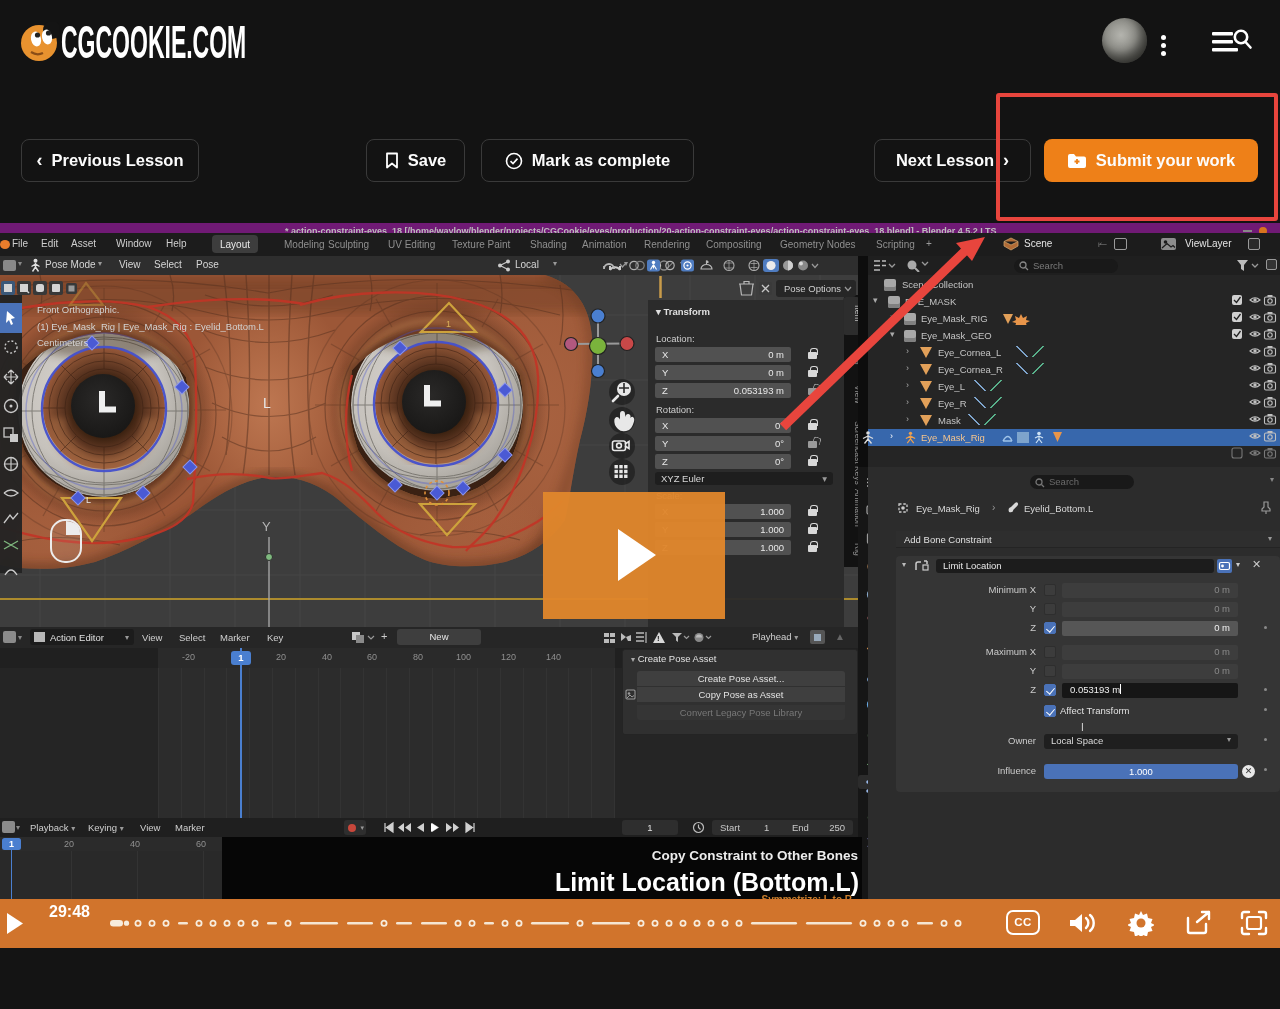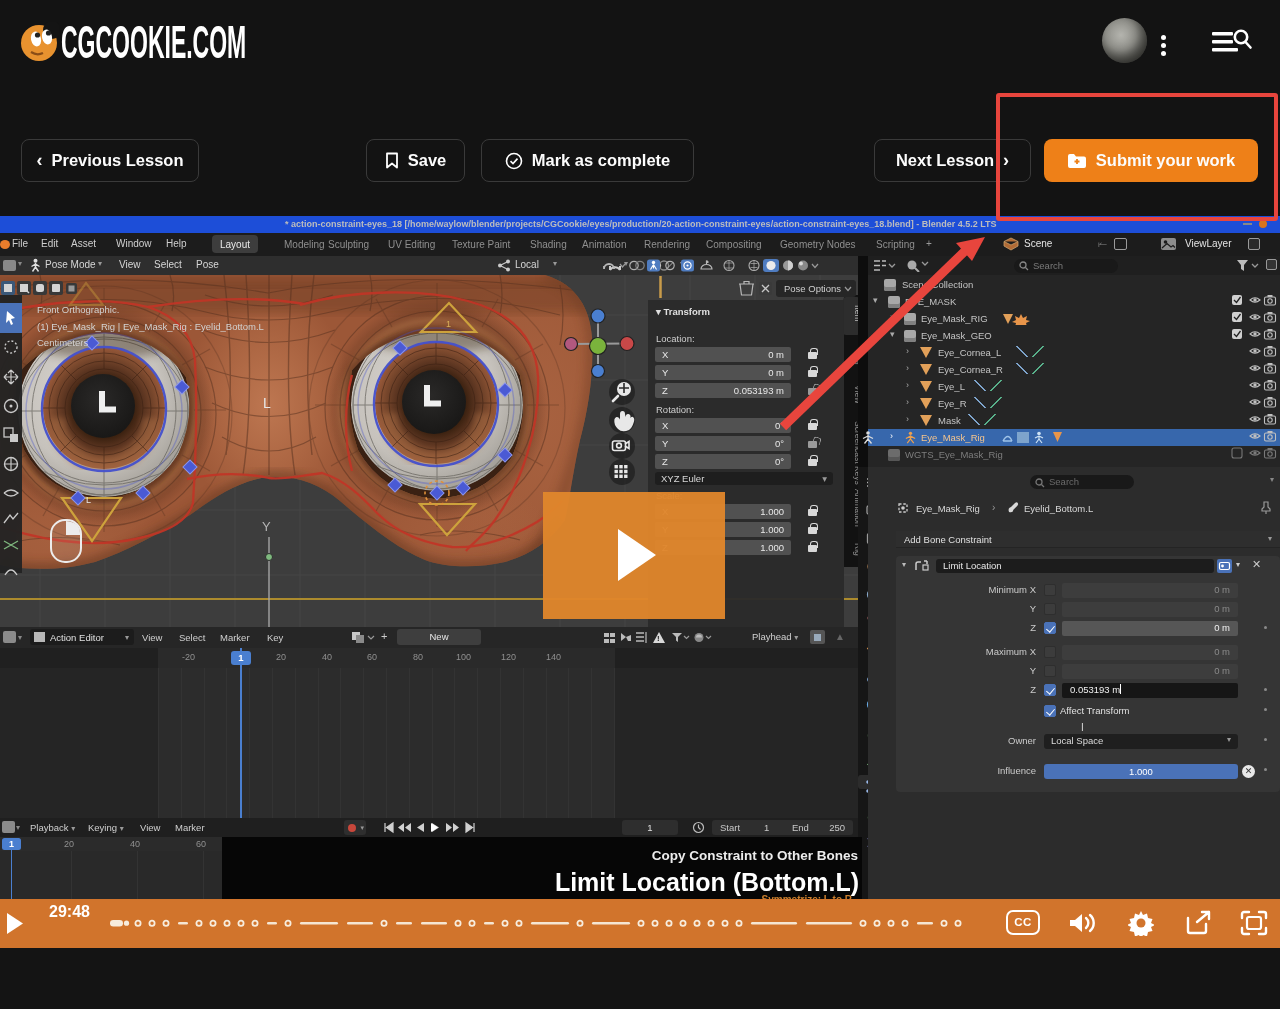--- a/index.html
+++ b/index.html
@@ -8,21 +8,21 @@
   .abs { position:absolute; }
   #page { position:relative; width:1280px; height:1009px; background:#131313; }
   
   .logo-text { left:61px; top:15px; font-size:46px; font-weight:bold; color:#fff;
     transform:scaleX(0.50); transform-origin:left center; letter-spacing:0px; white-space:nowrap; }
   .btn { position:absolute; top:139px; height:43px; border:1px solid #3a3a3a; border-radius:8px;
     color:#fcfcfc; font-size:16.5px; font-weight:bold; display:flex; align-items:center;
     justify-content:center; gap:9px; background:transparent; }
   .btn-orange { background:#ee8018; border:none; }
   
-  .titlebar { left:0; top:216px; width:1280px; height:17px; background:#1d4ed8; }
+  .titlebar { left:0; top:223px; width:1280px; height:17px; background:#701a75; }
   .menubar { left:0; top:233px; width:1280px; height:23px; background:#1c1c1c; }
   .menu-item { position:absolute; top:5px; font-size:10px; color:#cfcfcf; }
   .tab { position:absolute; top:2px; height:18px; border-radius:4px; font-size:10px;
     color:#8f8f8f; display:flex; align-items:center; padding:8px 8px; }
   .tab.active { background:#3d3d3d; color:#e8e8e8; }
   .vheader { left:0; top:256px; width:866px; height:19px; background:#2e2e2e; }
   .vh-item { position:absolute; top:3px; font-size:10px; color:#d6d6d6; }
   
   .outliner-head { left:868px; top:256px; width:412px; height:19px; background:#1f1f1f; }
   .outliner { left:868px; top:275px; width:412px; height:192px; background:#252525; }
@@ -710,24 +710,20 @@
         </svg>
       <span style="position:absolute;left:53px;color:#f4c48e;">Eye_Mask_Rig</span>
       <svg style="position:absolute;left:133px;top:2px;" width="80" height="13" viewBox="0 0 80 13">
           <path d="M2 10 q 5 -9 9 0 M2 10 h9" stroke="#9fc3e8" stroke-width="1.4" fill="none"></path>
           <rect x="16" y="1" width="12" height="11" fill="#7ea4cc"></rect>
           <circle cx="38" cy="2.5" r="1.8" fill="#cfe3f4"></circle>
           <path d="M38 4.5 v3.5 M38 5 l-4 2 M38 5 l4 2 M38 8 l-3 4 M38 8 l3 4" stroke="#cfe3f4" stroke-width="1.2"></path>
           <path d="M52 1 h9 l-4.5 10 z" fill="#e8954a"></path>
         </svg>
     </div>
-    <div class="olrow" style="top:171px; color:#7d7d7d;">
-        <span class="olbox" style="left:20px; opacity:0.55;"></span>
-        <span style="position:absolute;left:37px;">WGTS_Eye_Mask_Rig</span>
-      </div>
 
     <svg style="position:absolute;left:363px;top:0;" width="14" height="192" viewBox="0 0 14 192">
       <rect x="1" y="20" width="10" height="10" rx="2" fill="#d0d0d0"></rect>
         <path d="M3 25 l2.5 2.5 L9.5 22" stroke="#222" stroke-width="1.3" fill="none"></path>
           <rect x="1" y="37" width="10" height="10" rx="2" fill="#d0d0d0"></rect>
         <path d="M3 42 l2.5 2.5 L9.5 39" stroke="#222" stroke-width="1.3" fill="none"></path>
           <rect x="1" y="54" width="10" height="10" rx="2" fill="#d0d0d0"></rect>
         <path d="M3 59 l2.5 2.5 L9.5 56" stroke="#222" stroke-width="1.3" fill="none"></path>
           <rect x="1" y="173" width="10" height="10" rx="2" fill="none" stroke="#777" stroke-width="1.1"></rect>
     </svg>
@@ -1031,20 +1027,31 @@
     <div class="rnum" style="left:413px;">80</div>
     <div class="rnum" style="left:456px;">100</div>
     <div class="rnum" style="left:501px;">120</div>
     <div class="rnum" style="left:546px;">140</div>
   </div>
   <div class="abs dsbody" id="dsbody">
     <div style="position:absolute;left:158px;top:0;width:457px;height:150px;background:#2c2c2c;
       background-image:repeating-linear-gradient(90deg, #333 0, #333 1px, transparent 1px, transparent 22.8px);"></div>
     <div style="position:absolute;left:240px;top:-20px;width:1.6px;height:170px;background:#4a7fd0;"></div>
 
+    <div style="position:absolute;left:622px;top:-19px;width:236px;height:86px;background:#303030;border:1px solid #242424;border-radius:3px;">
+      <div style="position:absolute;left:8px;top:3px;font-size:9.5px;color:#e2e2e2;"><span style="font-size:8px;color:#aaa;">▾</span> Create Pose Asset</div>
+      <div style="position:absolute;left:14px;top:21px;width:208px;height:15px;background:#3f3f3f;border-radius:3px 3px 0 0;text-align:center;color:#e2e2e2;font-size:9.5px;padding-top:1.5px;">Create Pose Asset...</div>
+      <div style="position:absolute;left:14px;top:37px;width:208px;height:15px;background:#3f3f3f;text-align:center;color:#e2e2e2;font-size:9.5px;padding-top:1.5px;">Copy Pose as Asset</div>
+      <svg style="position:absolute;left:2px;top:39px;" width="11" height="11" viewBox="0 0 11 11">
+          <rect x="1" y="1" width="9" height="9" rx="1" stroke="#999" stroke-width="1.1" fill="none"></rect>
+          <circle cx="4" cy="4.5" r="1.3" fill="#999"></circle>
+          <path d="M2 9 l3-3 2 2 2-1.5" stroke="#999" stroke-width="1" fill="none"></path>
+        </svg>
+      <div style="position:absolute;left:14px;top:55px;width:208px;height:15px;background:#353535;border-radius:0 0 3px 3px;text-align:center;color:#787878;font-size:9.5px;padding-top:1.5px;">Convert Legacy Pose Library</div>
+    </div>
   </div>
   <div class="abs playbar" id="playbar">
     <div style="position:absolute;left:2px;top:3px;width:13px;height:12px;background:#8a8a8a;border-radius:2px;"></div>
     <div style="position:absolute;left:16px;top:5px;color:#888;font-size:8px;">▾</div>
     <div class="dsm" style="left:30px;top:4px;">Playback <span style="font-size:8px;color:#999;">▾</span></div>
     <div class="dsm" style="left:88px;top:4px;">Keying <span style="font-size:8px;color:#999;">▾</span></div>
     <div class="dsm" style="left:140px;top:4px;">View</div>
     <div class="dsm" style="left:175px;top:4px;">Marker</div>
     <div style="position:absolute;left:344px;top:2px;width:22px;height:15px;background:#2e2e2e;border-radius:3px;">
       <div style="position:absolute;left:4px;top:3.5px;width:8px;height:8px;border-radius:50%;background:#c8473b;"></div>

